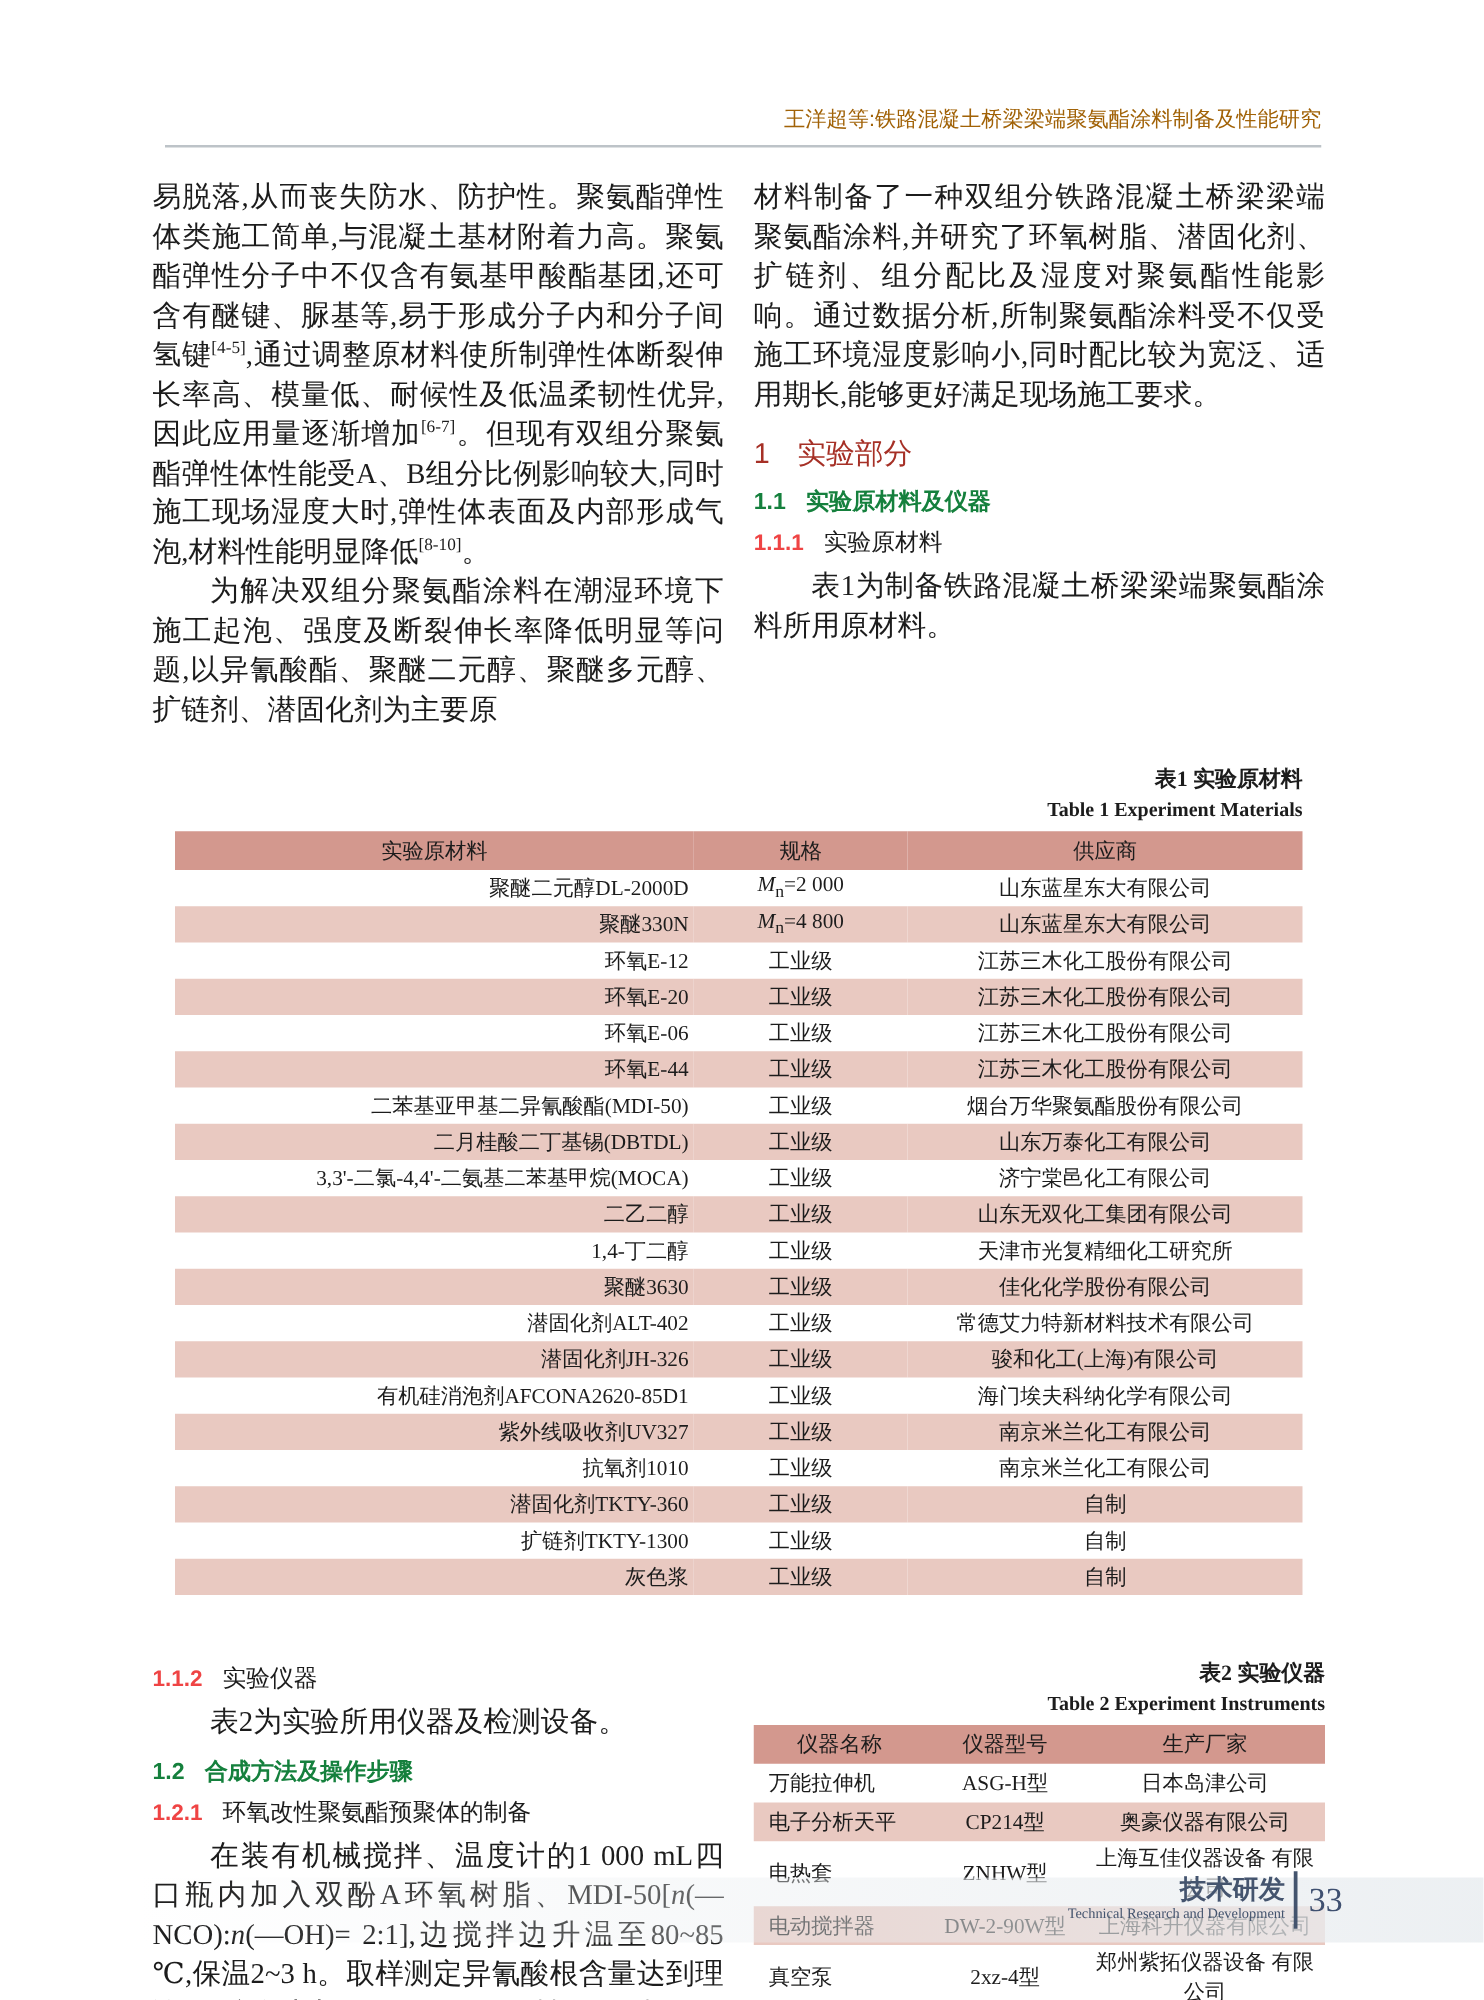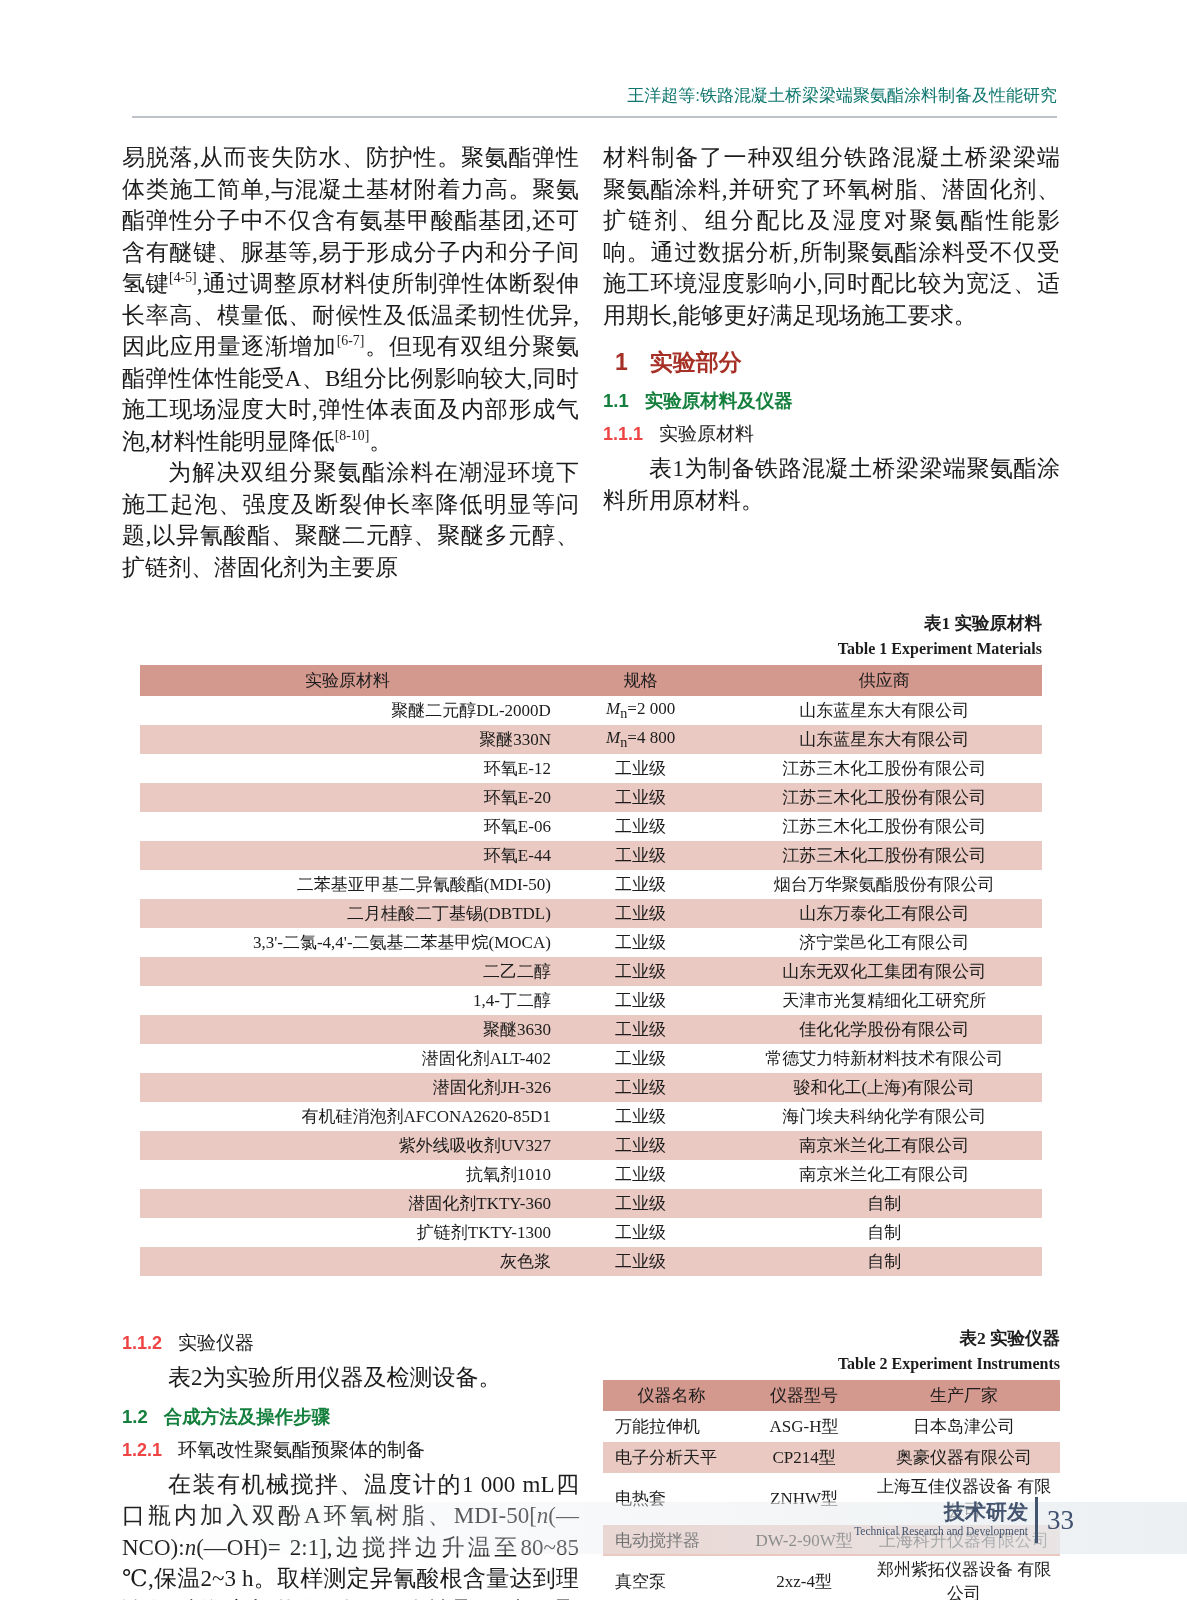--- a/index.html
+++ b/index.html
@@ -13,36 +13,36 @@
     font-family:"Liberation Serif","DejaVu Serif",serif;
     color:#1c1c1c;
   }
   
   .running-head {
     margin:0 130px 0 132px;
     padding-top:84px;
     padding-bottom:9px;
     text-align:right;
     font-size:17px;
-    color:#0f766e;
+    color:#a16207;
     border-bottom:2px solid #bdc3c8;
     font-family:"Liberation Sans","DejaVu Sans",sans-serif;
     font-weight:400;
   }
   .content { margin:0 127px 0 122px; }
   .cols { display:flex; gap:24px; margin-top:24px; }
   .col { flex:1 1 0; }
   p.body {
     font-size:23px; line-height:31.5px;
     text-align:justify;
   }
   p.indent { text-indent:2em; }
   sup { font-size:0.6em; line-height:0; }
   
-  .h1 { margin:16px 0 10px 12px; font-family:"Liberation Sans","DejaVu Sans",sans-serif; font-weight:700; color:#a63026; font-size:23px; }
+  .h1 { margin:16px 0 10px 0; font-family:"Liberation Sans","DejaVu Sans",sans-serif; font-weight:400; color:#a63026; font-size:23px; }
   .h1 .num { margin-right:22px; }
   .h2 { margin:10px 0 8px 0; font-family:"Liberation Sans","DejaVu Sans",sans-serif; font-weight:700; color:#15803d; font-size:18.5px; }
   .h2 .num { margin-right:16px; }
   .h3 { margin:8px 0 6px 0; font-size:19px; }
   .h3 .num { font-family:"Liberation Sans","DejaVu Sans",sans-serif; font-weight:700; color:#ef4444; font-size:18px; margin-right:16px; }
   .h3 .ttl { color:#1c1c1c; }
   
   .tbl-wrap1 { margin:28px 18px 0 18px; }
   .tbl-caption-zh { text-align:right; font-weight:700; font-size:17.5px; margin-bottom:5px; }
   .tbl-caption-en { text-align:right; font-weight:700; font-size:16px; font-family:"Liberation Serif","DejaVu Serif",serif; margin-bottom:7px; }

